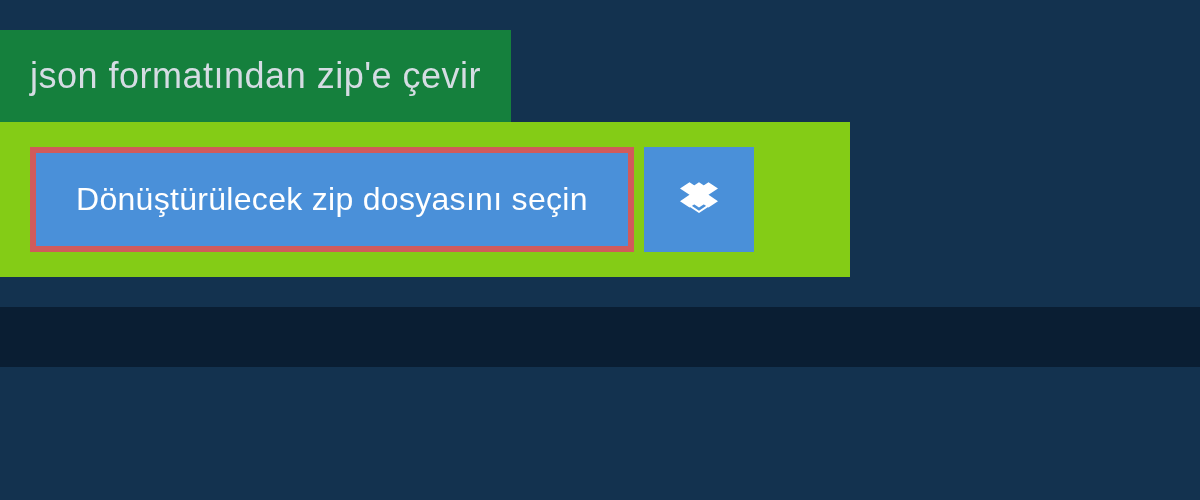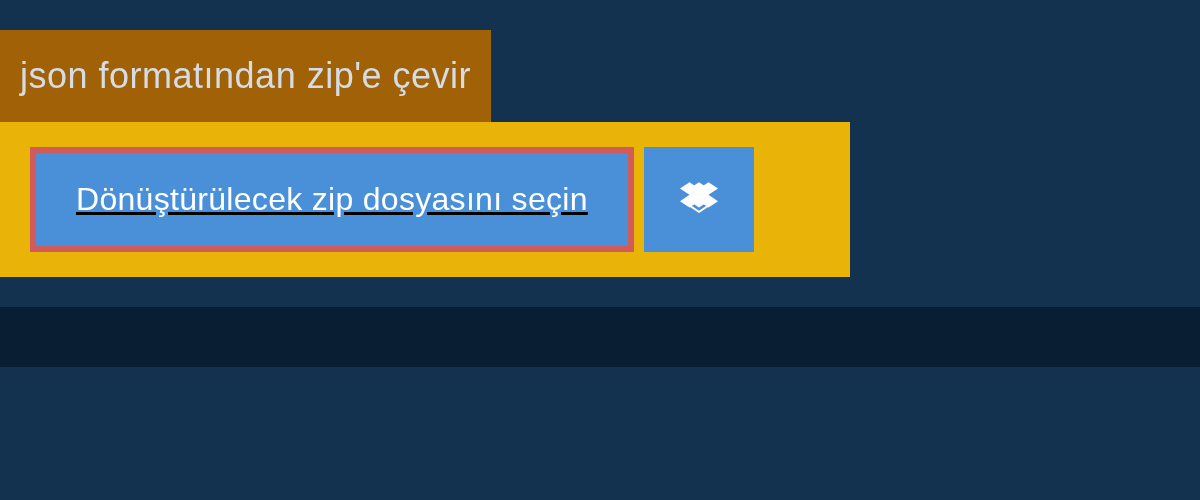--- a/index.html
+++ b/index.html
@@ -8,38 +8,37 @@
       box-sizing: border-box;
     }
     body {
       width: 1200px;
       height: 500px;
       background: #13324f;
       font-family: -apple-system, BlinkMacSystemFont, "Segoe UI", Arial, sans-serif;
       overflow: hidden;
     }
     .header-tab {
-      background: #a16207;
+      background: #15803d;
       display: inline-block;
-      padding: 25px 20px;
+      padding: 25px 30px;
       margin-top: 30px;
       margin-left: 0;
     }
     .header-title {
       color: #d5dce3;
       font-size: 36px;
       font-weight: 400;
       letter-spacing: 0.5px;
     }
     .upload-panel {
-      background: #eab308;
+      background: #84cc16;
       margin-top: 0;
       padding: 25px 30px;
       width: 850px;
-      text-decoration: underline;
     }
     .button-row {
       display: flex;
       gap: 10px;
       align-items: stretch;
     }
     .select-file-button {
       background: #4a90d9;
       border: 6px solid #d15b5b;
       color: #ffffff;

